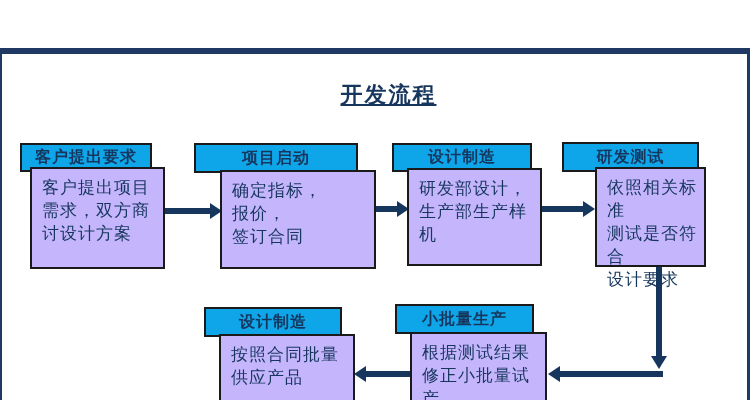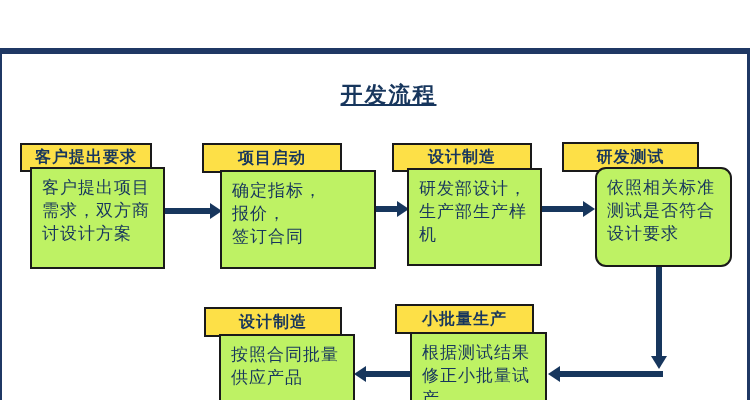--- a/index.html
+++ b/index.html
@@ -15,41 +15,41 @@
   }
   .title{
     position:absolute;left:0;top:26px;width:100%;text-align:center;
     transform:translateX(14px);
     font-family:"Liberation Serif","DejaVu Serif",serif;
     font-size:22px;font-weight:bold;color:#17365D;
     text-decoration:underline;letter-spacing:2px;
   }
   .node-header{
     position:absolute;box-sizing:border-box;
-    background:#fde047;border:2px solid #1a1a1a;
+    background:#0ea5e9;border:2px solid #1a1a1a;
     color:#17365D;font-size:16px;font-weight:bold;
     display:flex;align-items:center;justify-content:center;
     letter-spacing:1px;z-index:1;
   }
   .node-body{
     position:absolute;box-sizing:border-box;
-    background:#bef264;border:2px solid #1a1a1a;
+    background:#c4b5fd;border:2px solid #1a1a1a;
     color:#17365D;font-size:17px;line-height:23px;
     padding:7px 6px 0 10px;white-space:pre-line;
     letter-spacing:1px;z-index:2;
   }
   
   .n1h{left:18px;top:89px;width:132px;height:29px;}
   .n1b{left:28px;top:113px;width:135px;height:102px;}
-  .n2h{left:200px;top:89px;width:140px;height:30px;}
+  .n2h{left:192px;top:89px;width:164px;height:30px;}
   .n2b{left:218px;top:116px;width:156px;height:99px;}
   .n3h{left:390px;top:89px;width:140px;height:29px;}
   .n3b{left:405px;top:114px;width:135px;height:98px;}
   .n4h{left:560px;top:88px;width:137px;height:30px;}
-  .n4b{left:593px;top:113px;width:137px;height:100px;border-radius:11px;}
+  .n4b{left:593px;top:113px;width:111px;height:100px;}
   .n5h{left:202px;top:253px;width:138px;height:30px;}
   .n5b{left:217px;top:280px;width:136px;height:100px;}
   .n6h{left:393px;top:250px;width:139px;height:30px;font-family:Liberation Mono, monospace;}
   .n6b{left:408px;top:278px;width:137px;height:99px;}
   
   .arrow{position:absolute;z-index:0;}
   .shaft{position:absolute;background:#17365D;}
   .head{position:absolute;width:0;height:0;}
   .a-right .shaft{left:0;top:5px;right:11px;height:6px;}
   .a-right .head{right:0;top:0;border-left:12px solid #17365D;border-top:8px solid transparent;border-bottom:8px solid transparent;}

